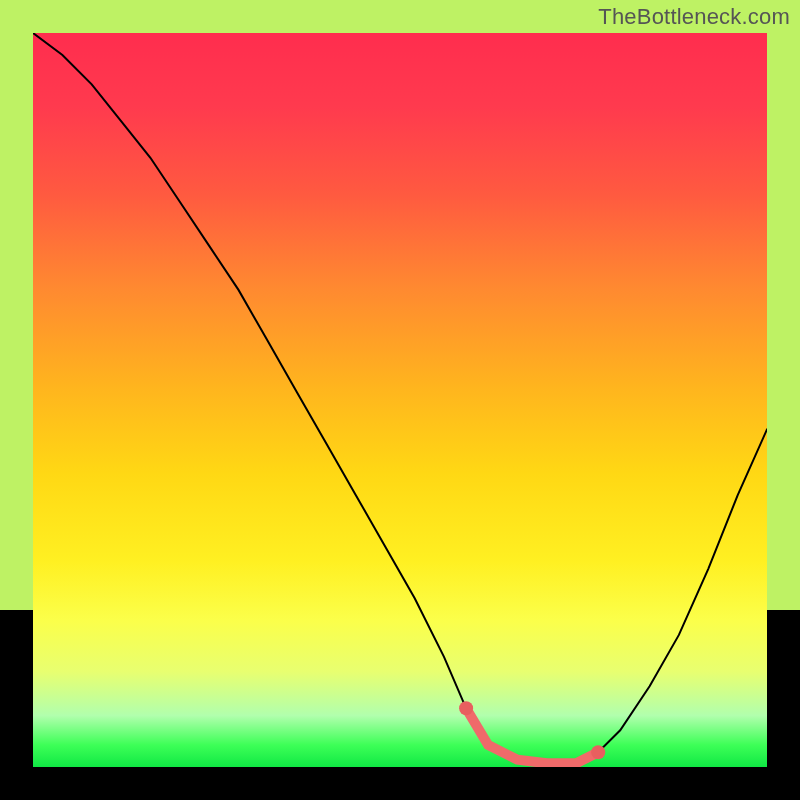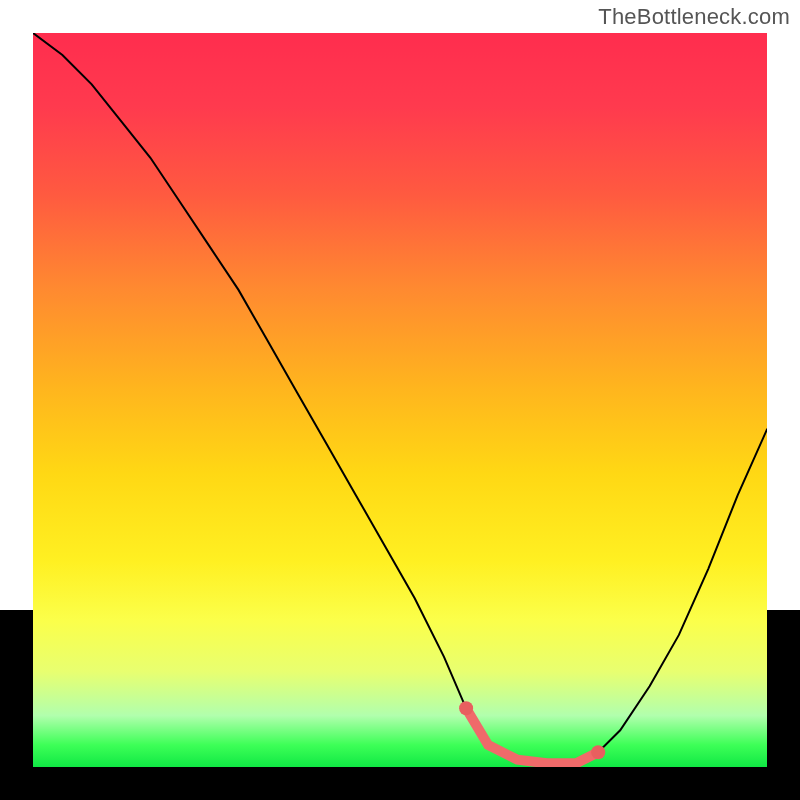--- a/index.html
+++ b/index.html
@@ -8,21 +8,21 @@
     width: 800px;
     height: 800px;
     background: #000;
     overflow: hidden;
     font-family: Arial, Helvetica, sans-serif;
   }
   .frame {
     position: relative;
     width: 800px;
     height: 610px;
-    background: #ffffff;
+    background: #bef264;
   }
   .watermark {
     position: absolute;
     top: 4px;
     right: 10px;
     color: #555;
     font-size: 22px;
     font-weight: 500;
     letter-spacing: 0.2px;
     z-index: 5;

